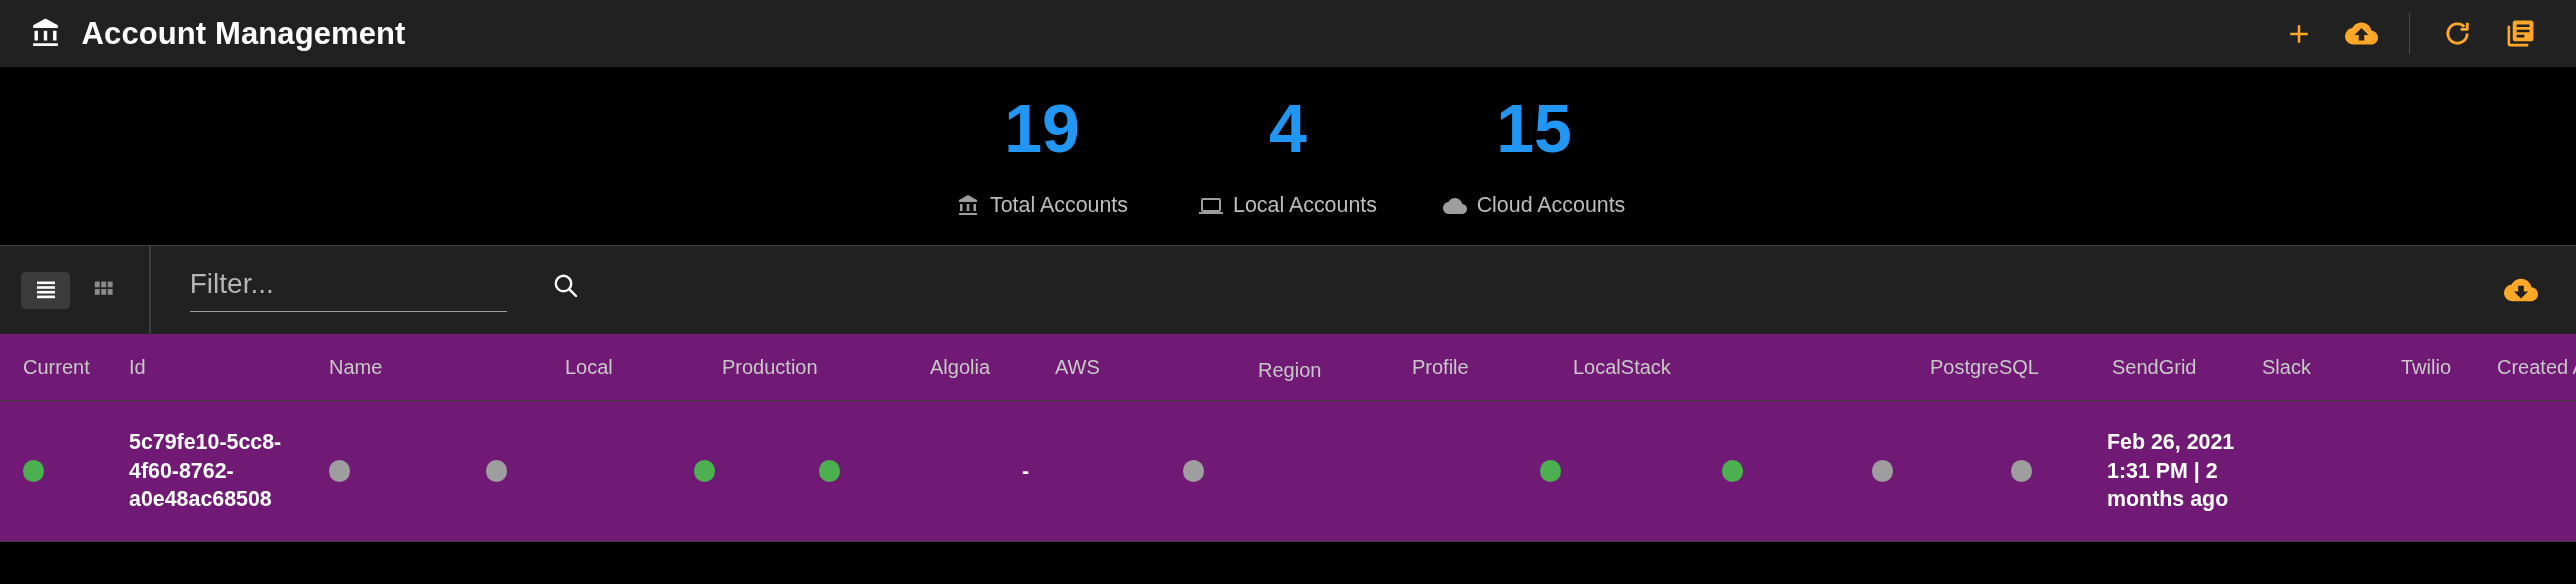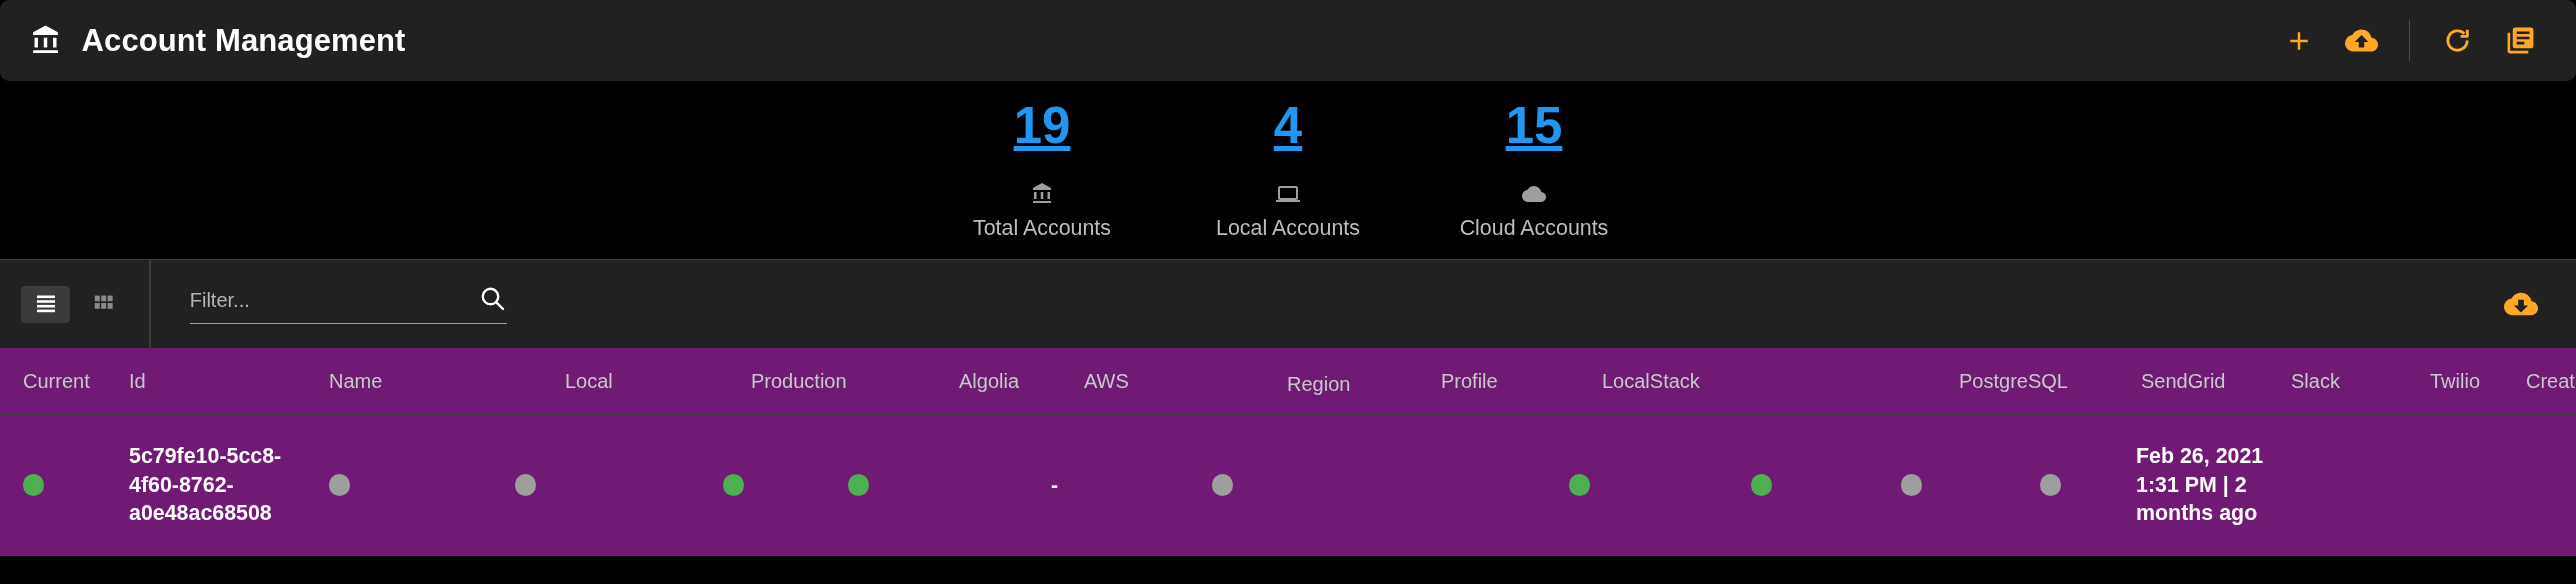--- a/index.html
+++ b/index.html
@@ -6,26 +6,25 @@
   html, body {
     width: 2576px;
     height: 584px;
     background: #000000;
     font-family: "Liberation Sans", sans-serif;
     overflow: hidden;
   }
 
   
   .appbar {
-    height: 81px;
+    height: 67px;
     background: #212121;
     display: flex;
     align-items: center;
     padding: 0 24px 0 28.6px;
-    border-radius: 9px;
   }
   .appbar-left { display: flex; align-items: center; gap: 20px; }
   .bank-icon { width: 33px; height: 33px; display: block; }
   .app-title {
     color: #ffffff;
     font-size: 31px;
     font-weight: bold;
     letter-spacing: 0.1px;
     white-space: nowrap;
   }
@@ -52,31 +51,29 @@
     gap: 0px;
   }
   .stat {
     width: 246px;
     display: flex;
     flex-direction: column;
     align-items: center;
   }
   .stat-value {
     color: #2196f3;
-    font-size: 51px;
+    font-size: 68px;
     font-weight: bold;
     line-height: 1;
     margin-bottom: 31px;
-    text-decoration: underline;
   }
   .stat-label-row {
     display: flex;
     align-items: center;
     gap: 10px;
-    flex-direction: column;
   }
   .stat-label {
     color: #bdbdbd;
     font-size: 21.4px;
     white-space: nowrap;
   }
   .stat-icon { width: 24px; height: 24px; display: block; }
 
   
   .toolbar {
@@ -106,21 +103,21 @@
     display: flex;
     align-items: flex-end;
   }
   .filter-input {
     flex: 1 1 auto;
     background: transparent;
     border: none;
     outline: none;
     color: #ffffff;
     font-family: "Liberation Sans", sans-serif;
-    font-size: 20px;
+    font-size: 28px;
     padding: 0;
   }
   .filter-input::placeholder { color: #b5b5b5; opacity: 1; }
   .search-icon { width: 28.6px; height: 28.6px; display: block; flex: 0 0 auto; }
   .toolbar-spacer { flex: 1 1 auto; }
 
   
   .table { width: 100%; background: #701a75; }
   .thead {
     height: 67px;
@@ -157,21 +154,21 @@
   }
   .dot.green { background: #4caf50; }
   .dot.grey  { background: #9e9e9e; }
   .flag { font-size: 20px; }
 
   
   .c-current    { width: 129px; padding-left: 23px; }
   .c-id         { width: 200px; }
   .c-name       { width: 236px; }
   .c-local      { width: 157px; }
-  .c-production { width: 164px; margin-left: 29px; }
+  .c-production { width: 164px; }
   .c-algolia    { width: 125px; margin-left: 44px; }
   .c-aws        { width: 203px; }
   .c-region     { width: 154px; margin-top: 7px; }
   .c-profile    { width: 161px; }
   .c-localstack { width: 357px; }
   .c-postgresql { width: 182px; }
   .c-sendgrid   { width: 150px; }
   .c-slack      { width: 139px; }
   .c-twilio     { width: 96px; }
   .c-createdat  { width: 171px; }

